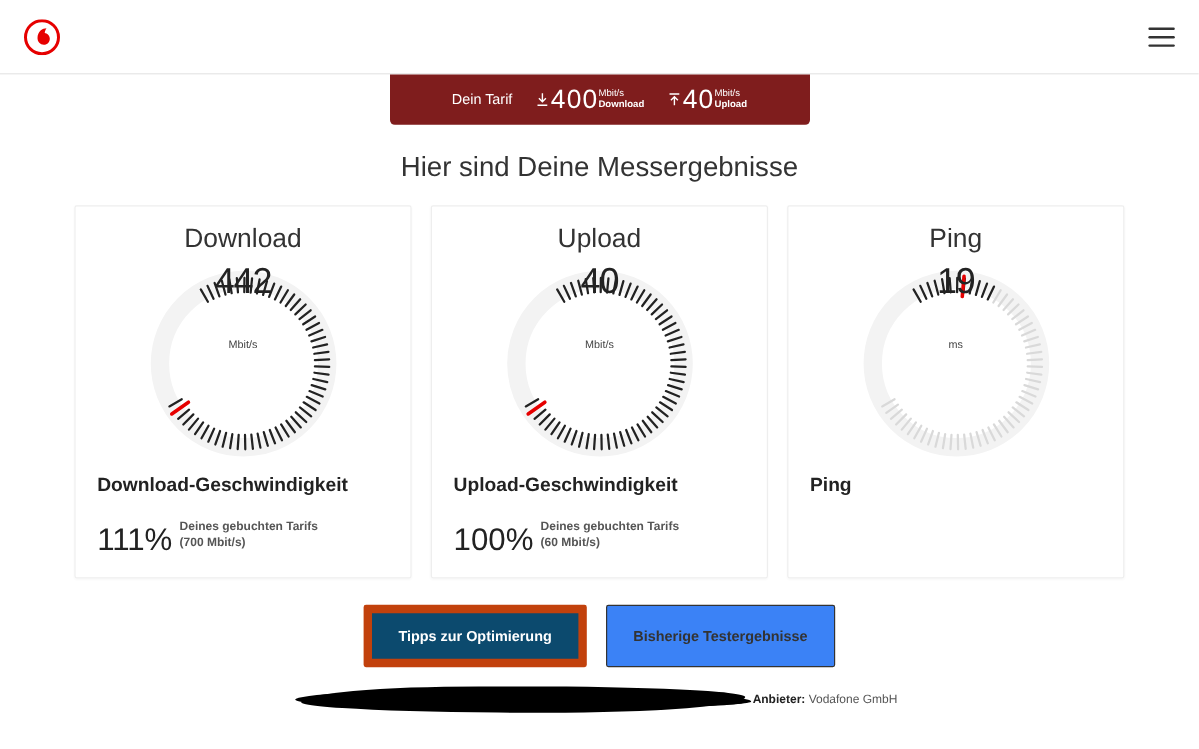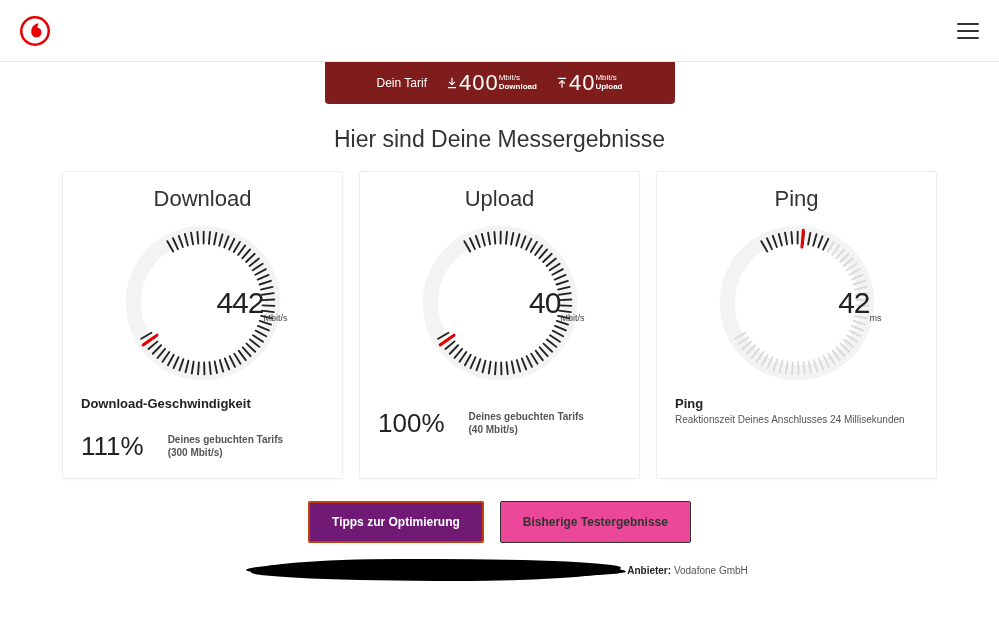--- a/index.html
+++ b/index.html
@@ -16,34 +16,34 @@
   .tarif-block { display: flex; align-items: center; gap: 0; }
   
   .page-title { text-align: center; font-size: 23px; font-weight: 300; margin: 22px 0 18px; color: #333; }
   
   .cards { display: flex; gap: 16px; justify-content: center; padding: 0 62px; }
   .card { flex: 1; border: 1px solid #eee; border-radius: 2px; padding: 14px 18px 16px; box-shadow: 0 1px 2px rgba(0,0,0,0.03); }
   .card-title { text-align: center; font-size: 22px; font-weight: 300; color: #333; margin-bottom: 6px; }
   
   .gauge-wrap { position: relative; width: 170px; height: 170px; margin: 0 auto 8px; }
   .gauge-wrap svg { width: 100%; height: 100%; }
-  .gauge-center { position: absolute; inset: 0; display: flex; align-items: center; justify-content: flex-end; }
+  .gauge-center { position: absolute; inset: 0; display: flex; flex-direction: column; align-items: center; justify-content: flex-start; }
   .gauge-value { font-size: 30px; font-weight: 400; letter-spacing: -1px; }
   .gauge-unit { font-size: 9px; color: #444; margin-top: 30px; }
   
-  .metric-title { font-size: 13px; font-weight: 700; margin-bottom: 2px; }
+  .metric-title { font-size: 16px; font-weight: 700; margin-bottom: 14px; }
   .metric-desc { font-size: 10px; color: #555; line-height: 1.35; }
-  .percent-row { display: flex; align-items: center; gap: 24px; margin-top: 20px; }
+  .percent-row { display: flex; align-items: flex-start; gap: 6px; margin-top: 20px; }
   .percent-big { font-size: 26px; font-weight: 400; }
   .percent-desc { font-size: 10px; color: #555; line-height: 1.25; font-weight: bold; }
   
   .buttons { display: flex; gap: 16px; justify-content: center; margin: 22px 0 14px; }
   .btn { padding: 12px 22px; font-size: 12px; font-weight: 700; border-radius: 2px; cursor: pointer; }
-  .btn-dark { background: #701a75; color: #fff; border: 2px solid #c2410c; }
-  .btn-light { background: #ec4899; color: #333; border: 1px solid #333; }
+  .btn-dark { background: #0c4a6e; color: #fff; border: 7px solid #c2410c; }
+  .btn-light { background: #3b82f6; color: #333; border: 1px solid #333; }
   
   .footer-row { display: flex; align-items: center; justify-content: center; gap: 6px; margin-top: 16px; }
   .redaction { width: 370px; height: 22px; background: #000; border-radius: 40% 50% 45% 55% / 60% 40% 60% 40%; filter: blur(0.3px); position: relative; }
   .redaction::before, .redaction::after { content:''; position:absolute; background:#000; border-radius:50%; }
   .redaction::before { width: 380px; height: 16px; top: 3px; left: -5px; border-radius: 40% 60% 50% 50% / 50% 60% 40% 50%; }
   .redaction::after { width: 360px; height: 12px; top: 6px; left: 8px; border-radius: 50% 40% 60% 50% / 60% 50% 40% 50%; }
   .provider { font-size: 10px; color: #555; }
   .provider b { font-weight: 700; color: #222; }
 </style>
 </head>
@@ -148,21 +148,21 @@
           <line x1="45.93596507692656" y1="137.85604479916907" x2="29.55292419114673" y2="149.32757352618998" stroke="#e60000" stroke-width="3.5" stroke-linecap="round"></line>
         </svg>
       <div class="gauge-center">
         <div class="gauge-value">442</div>
         <div class="gauge-unit">Mbit/s</div>
       </div>
     </div>
     <div class="metric-title">Download-Geschwindigkeit</div>
     <div class="percent-row">
       <span class="percent-big">111%</span>
-      <span class="percent-desc"><span>Deines gebuchten Tarifs</span><br><span>(300 Mbit/s)</span></span>
+      <span class="percent-desc"><span>Deines gebuchten Tarifs</span><br><span>(700 Mbit/s)</span></span>
     </div>
   </div>
 
   <div class="card">
     <div class="card-title">Upload</div>
     <div class="gauge-wrap">
       <svg viewBox="0 0 200 200">
           <circle cx="100" cy="100" r="82" fill="#fff"></circle>
           <circle cx="100" cy="100" r="82" fill="none" stroke="#f3f3f3" stroke-width="18"></circle>
           <line x1="65.00000000000001" y1="39.37822173508929" x2="58.00000000000002" y2="27.25386608210715" stroke="#222" stroke-width="2.2" stroke-linecap="round"></line>
@@ -219,23 +219,24 @@
           <line x1="46.52535177140593" y1="145.17147326386555" x2="35.83042212568711" y2="154.20576791663868" stroke="#222" stroke-width="2.2" stroke-linecap="round"></line>
           <line x1="42.72554363648381" y1="140.24470956863374" x2="31.270652363780584" y2="148.29365148236047" stroke="#222" stroke-width="2.2" stroke-linecap="round"></line>
           <line x1="39.37822173508929" y1="135" x2="27.25386608210715" y2="142" stroke="#222" stroke-width="2.2" stroke-linecap="round"></line>
           <line x1="45.93596507692656" y1="137.85604479916907" x2="29.55292419114673" y2="149.32757352618998" stroke="#e60000" stroke-width="3.5" stroke-linecap="round"></line>
         </svg>
       <div class="gauge-center">
         <div class="gauge-value">40</div>
         <div class="gauge-unit">Mbit/s</div>
       </div>
     </div>
+    <div class="metric-title">Upload-Geschwindigkeit</div>
     <div class="percent-row">
       <span class="percent-big">100%</span>
-      <span class="percent-desc"><span>Deines gebuchten Tarifs</span><br><span>(40 Mbit/s)</span></span>
+      <span class="percent-desc"><span>Deines gebuchten Tarifs</span><br><span>(60 Mbit/s)</span></span>
     </div>
   </div>
 
   <div class="card">
     <div class="card-title">Ping</div>
     <div class="gauge-wrap">
       <svg viewBox="0 0 200 200">
           <circle cx="100" cy="100" r="82" fill="#fff"></circle>
           <circle cx="100" cy="100" r="82" fill="none" stroke="#f3f3f3" stroke-width="18"></circle>
           <line x1="65.00000000000001" y1="39.37822173508929" x2="58.00000000000002" y2="27.25386608210715" stroke="#222" stroke-width="2.2" stroke-linecap="round"></line>
@@ -288,26 +289,25 @@
           <line x1="65.60059424374424" y1="160.9645871274175" x2="58.72071309249309" y2="173.157504552901" stroke="#d9d9d9" stroke-width="2.2" stroke-linecap="round"></line>
           <line x1="60.32307221345236" y1="157.6692413806622" x2="52.38768665614283" y2="169.20308965679465" stroke="#d9d9d9" stroke-width="2.2" stroke-linecap="round"></line>
           <line x1="55.359010401763555" y1="153.91829047447763" x2="46.430812482116266" y2="164.70194856937314" stroke="#d9d9d9" stroke-width="2.2" stroke-linecap="round"></line>
           <line x1="50.74762645952575" y1="149.74136810170776" x2="40.8971517514309" y2="159.68964172204932" stroke="#d9d9d9" stroke-width="2.2" stroke-linecap="round"></line>
           <line x1="46.52535177140593" y1="145.17147326386555" x2="35.83042212568711" y2="154.20576791663868" stroke="#d9d9d9" stroke-width="2.2" stroke-linecap="round"></line>
           <line x1="42.72554363648381" y1="140.24470956863374" x2="31.270652363780584" y2="148.29365148236047" stroke="#d9d9d9" stroke-width="2.2" stroke-linecap="round"></line>
           <line x1="39.37822173508929" y1="135" x2="27.25386608210715" y2="142" stroke="#d9d9d9" stroke-width="2.2" stroke-linecap="round"></line>
           <line x1="105.75227902134543" y1="34.25114992594479" x2="107.4953938762986" y2="14.327255964109881" stroke="#e60000" stroke-width="3.5" stroke-linecap="round"></line>
         </svg>
       <div class="gauge-center">
-        <div class="gauge-value">42</div>
+        <div class="gauge-value">19</div>
         <div class="gauge-unit">ms</div>
       </div>
     </div>
     <div class="metric-title">Ping</div>
-    <div class="metric-desc">Reaktionszeit Deines Anschlusses 24 Millisekunden</div>
   </div>
 
 </div>
 
 <div class="buttons">
   <button class="btn btn-dark">Tipps zur Optimierung</button>
   <button class="btn btn-light">Bisherige Testergebnisse</button>
 </div>
 
 <div class="footer-row">

